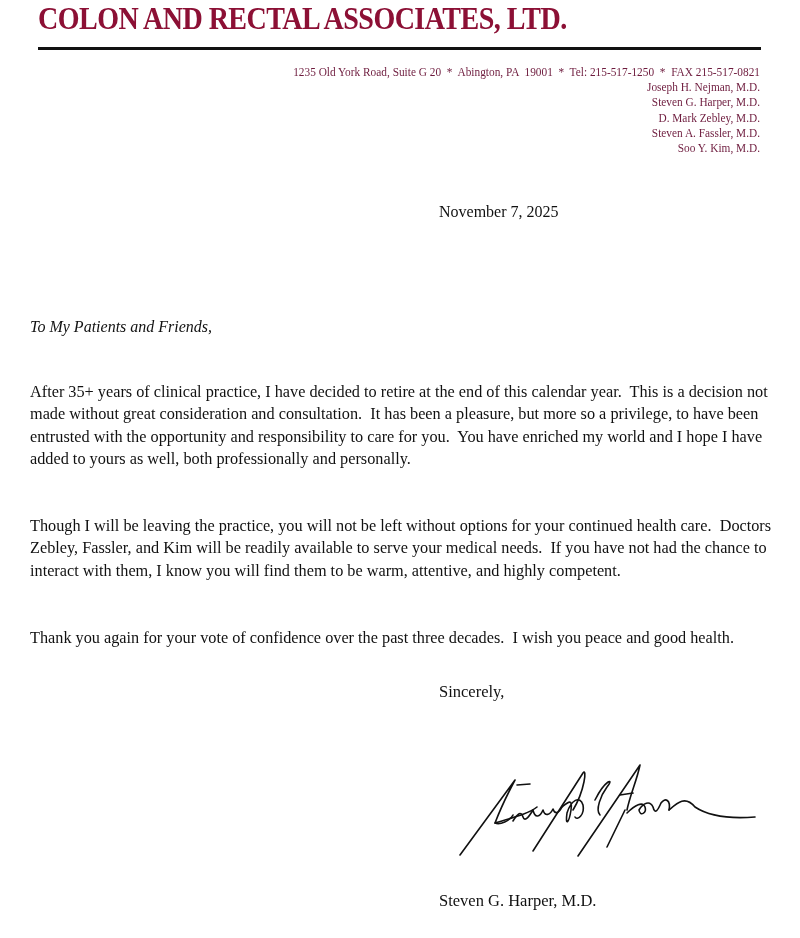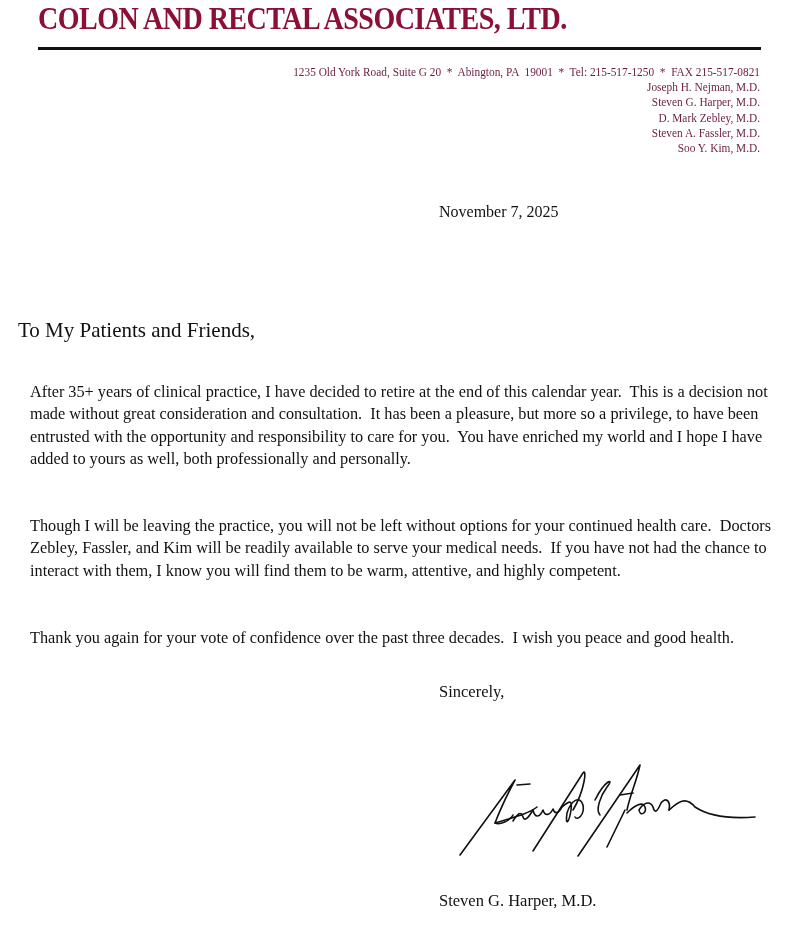--- a/index.html
+++ b/index.html
@@ -18,21 +18,21 @@
       position: absolute; left: 38px; top: 47px; width: 723px; height: 3px;
       background: #111;
     }
     .contact {
       position: absolute; right: 40px; top: 65px;
       text-align: right; color: #6e1c3e; font-size: 12.2px; line-height: 15.2px;
       transform: scaleX(0.93); transform-origin: right top;
     }
     .contact div { white-space: nowrap; }
     .date { position: absolute; left: 439px; top: 203px; font-size: 16px; }
-    .salutation { position: absolute; left: 18px; top: 318px; font-size: 21px; }
+    .salutation { position: absolute; left: 30px; top: 318px; font-size: 16px; font-style: italic; }
     .para {
       position: absolute; left: 30px; width: 760px;
       font-size: 16.5px; line-height: 22.4px;
       transform: scaleX(0.985); transform-origin: left top;
     }
     .p1 { top: 381px; }
     .p2 { top: 515px; }
     .p3 { top: 627px; }
     .closing { position: absolute; left: 439px; top: 682px; font-size: 16.5px; }
     .signature { position: absolute; left: 455px; top: 755px; width: 320px; height: 120px; }

